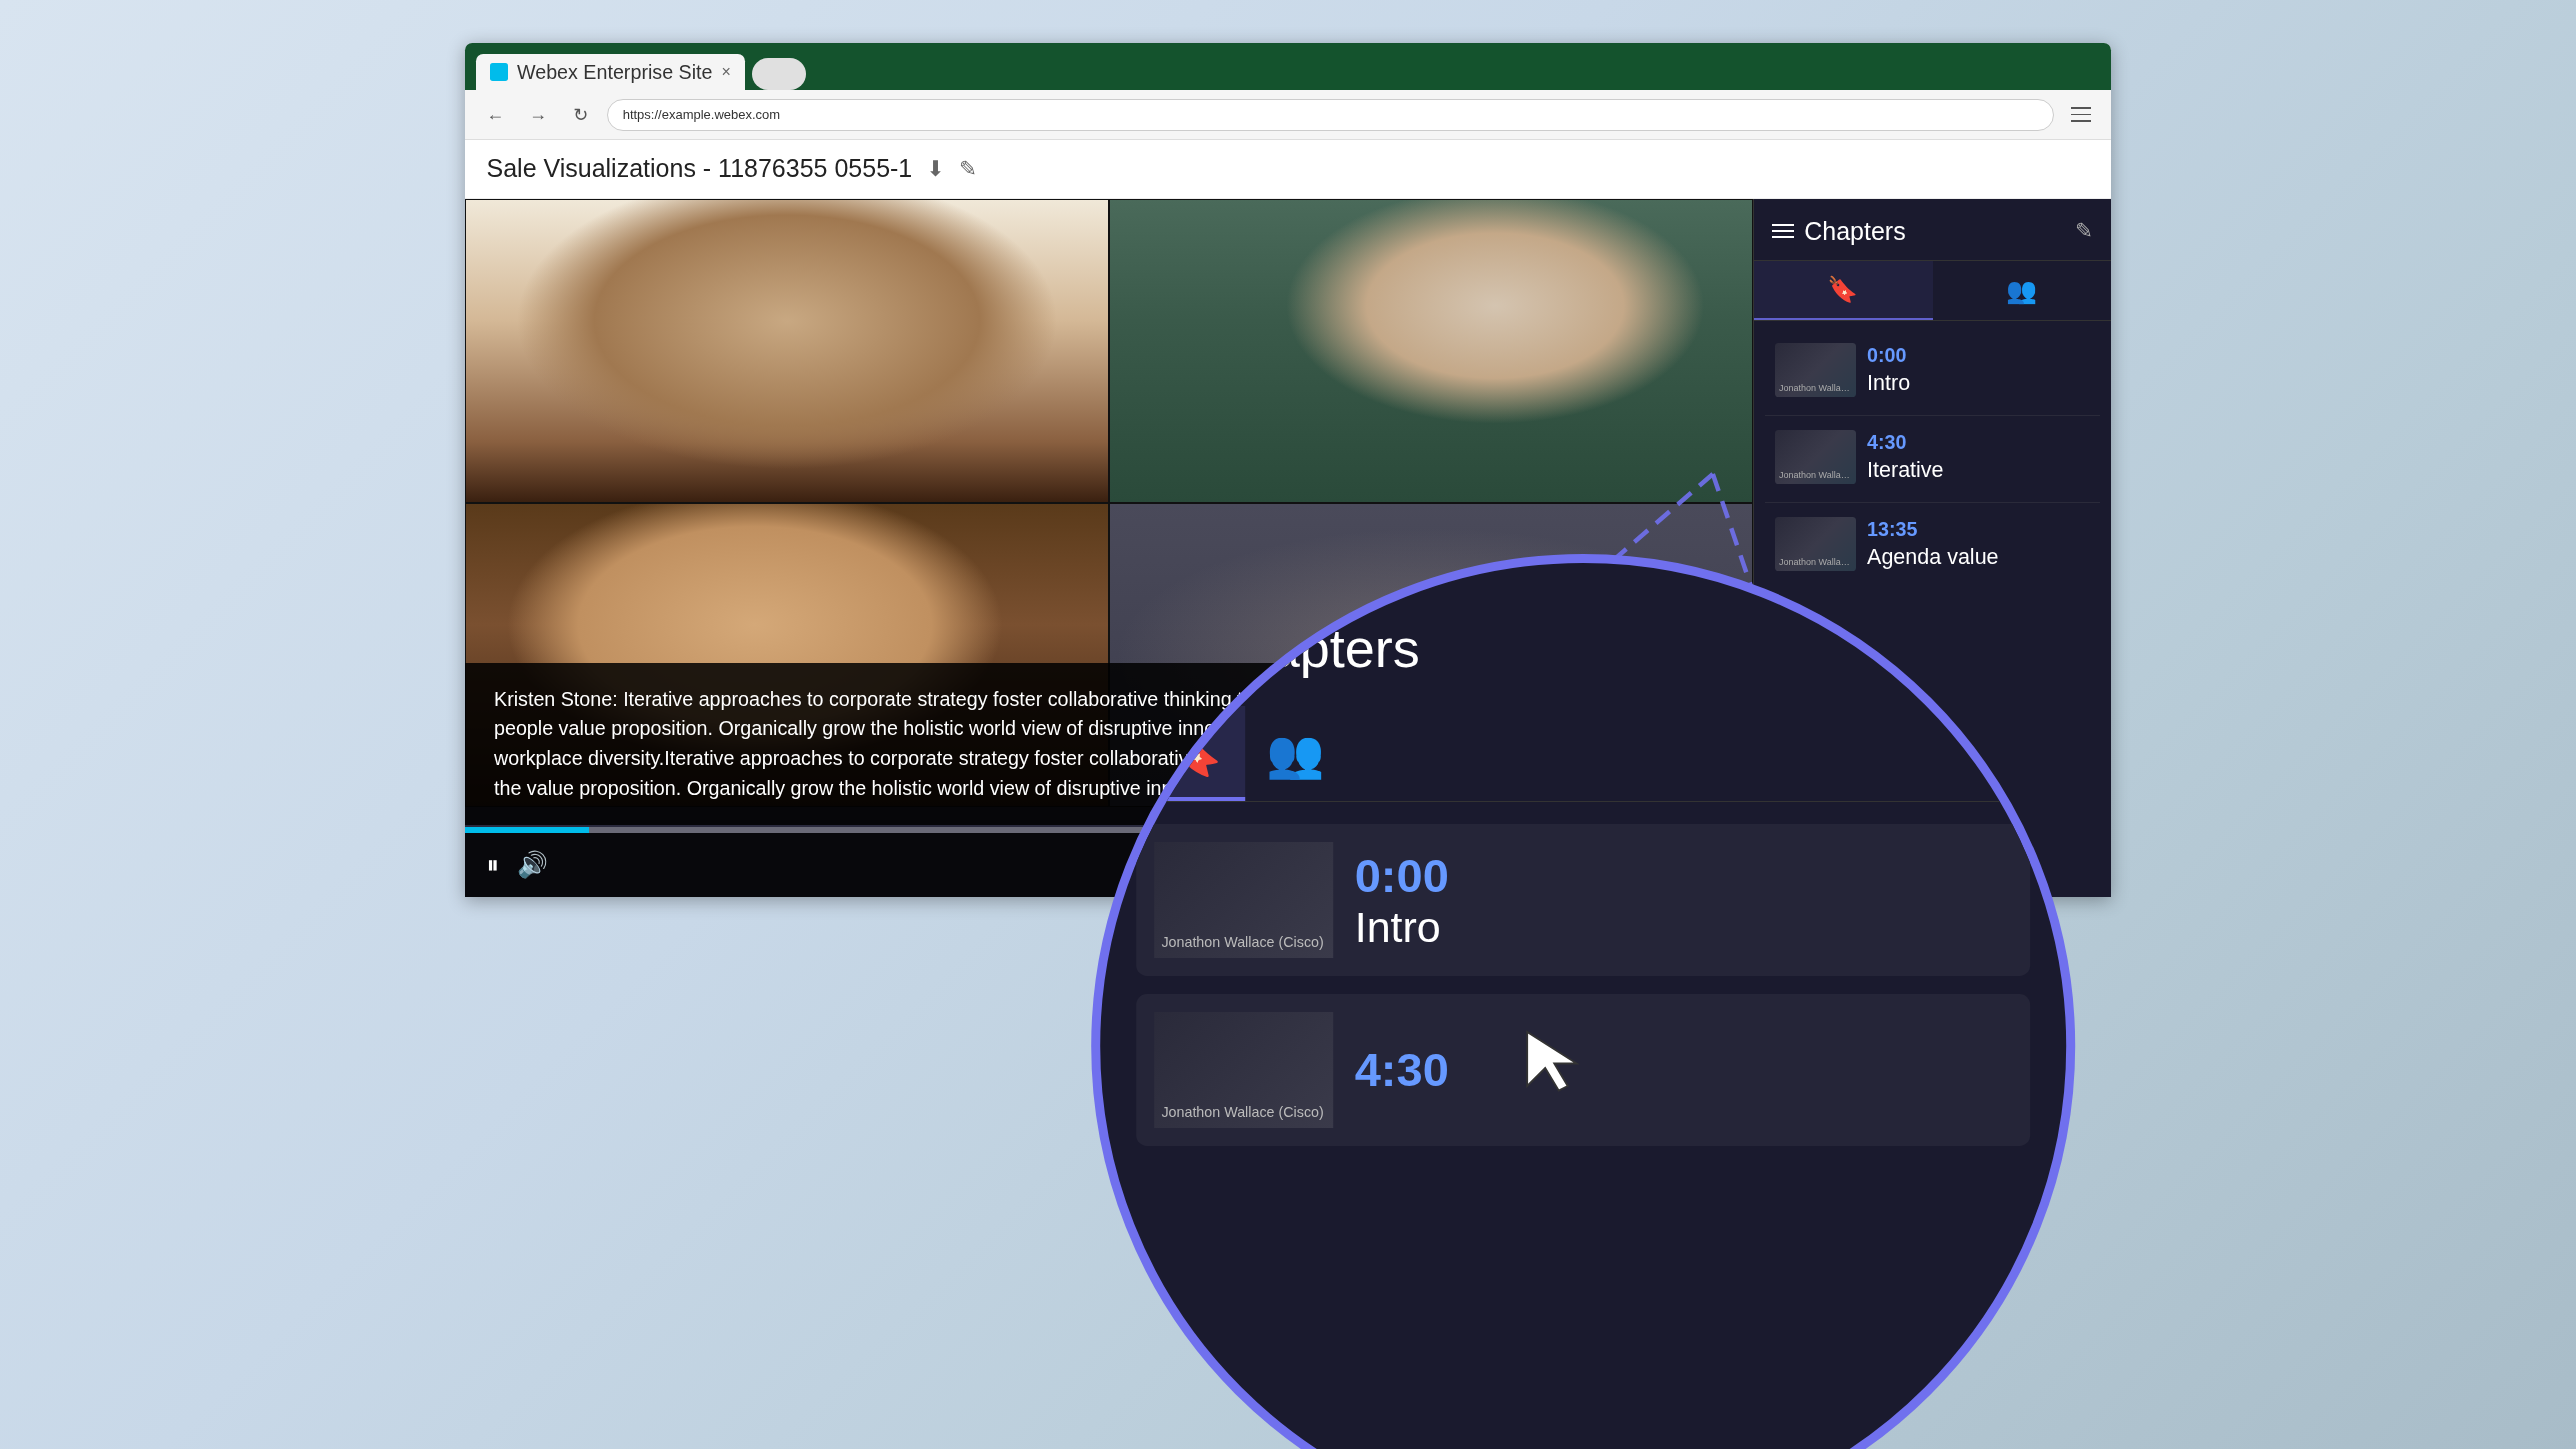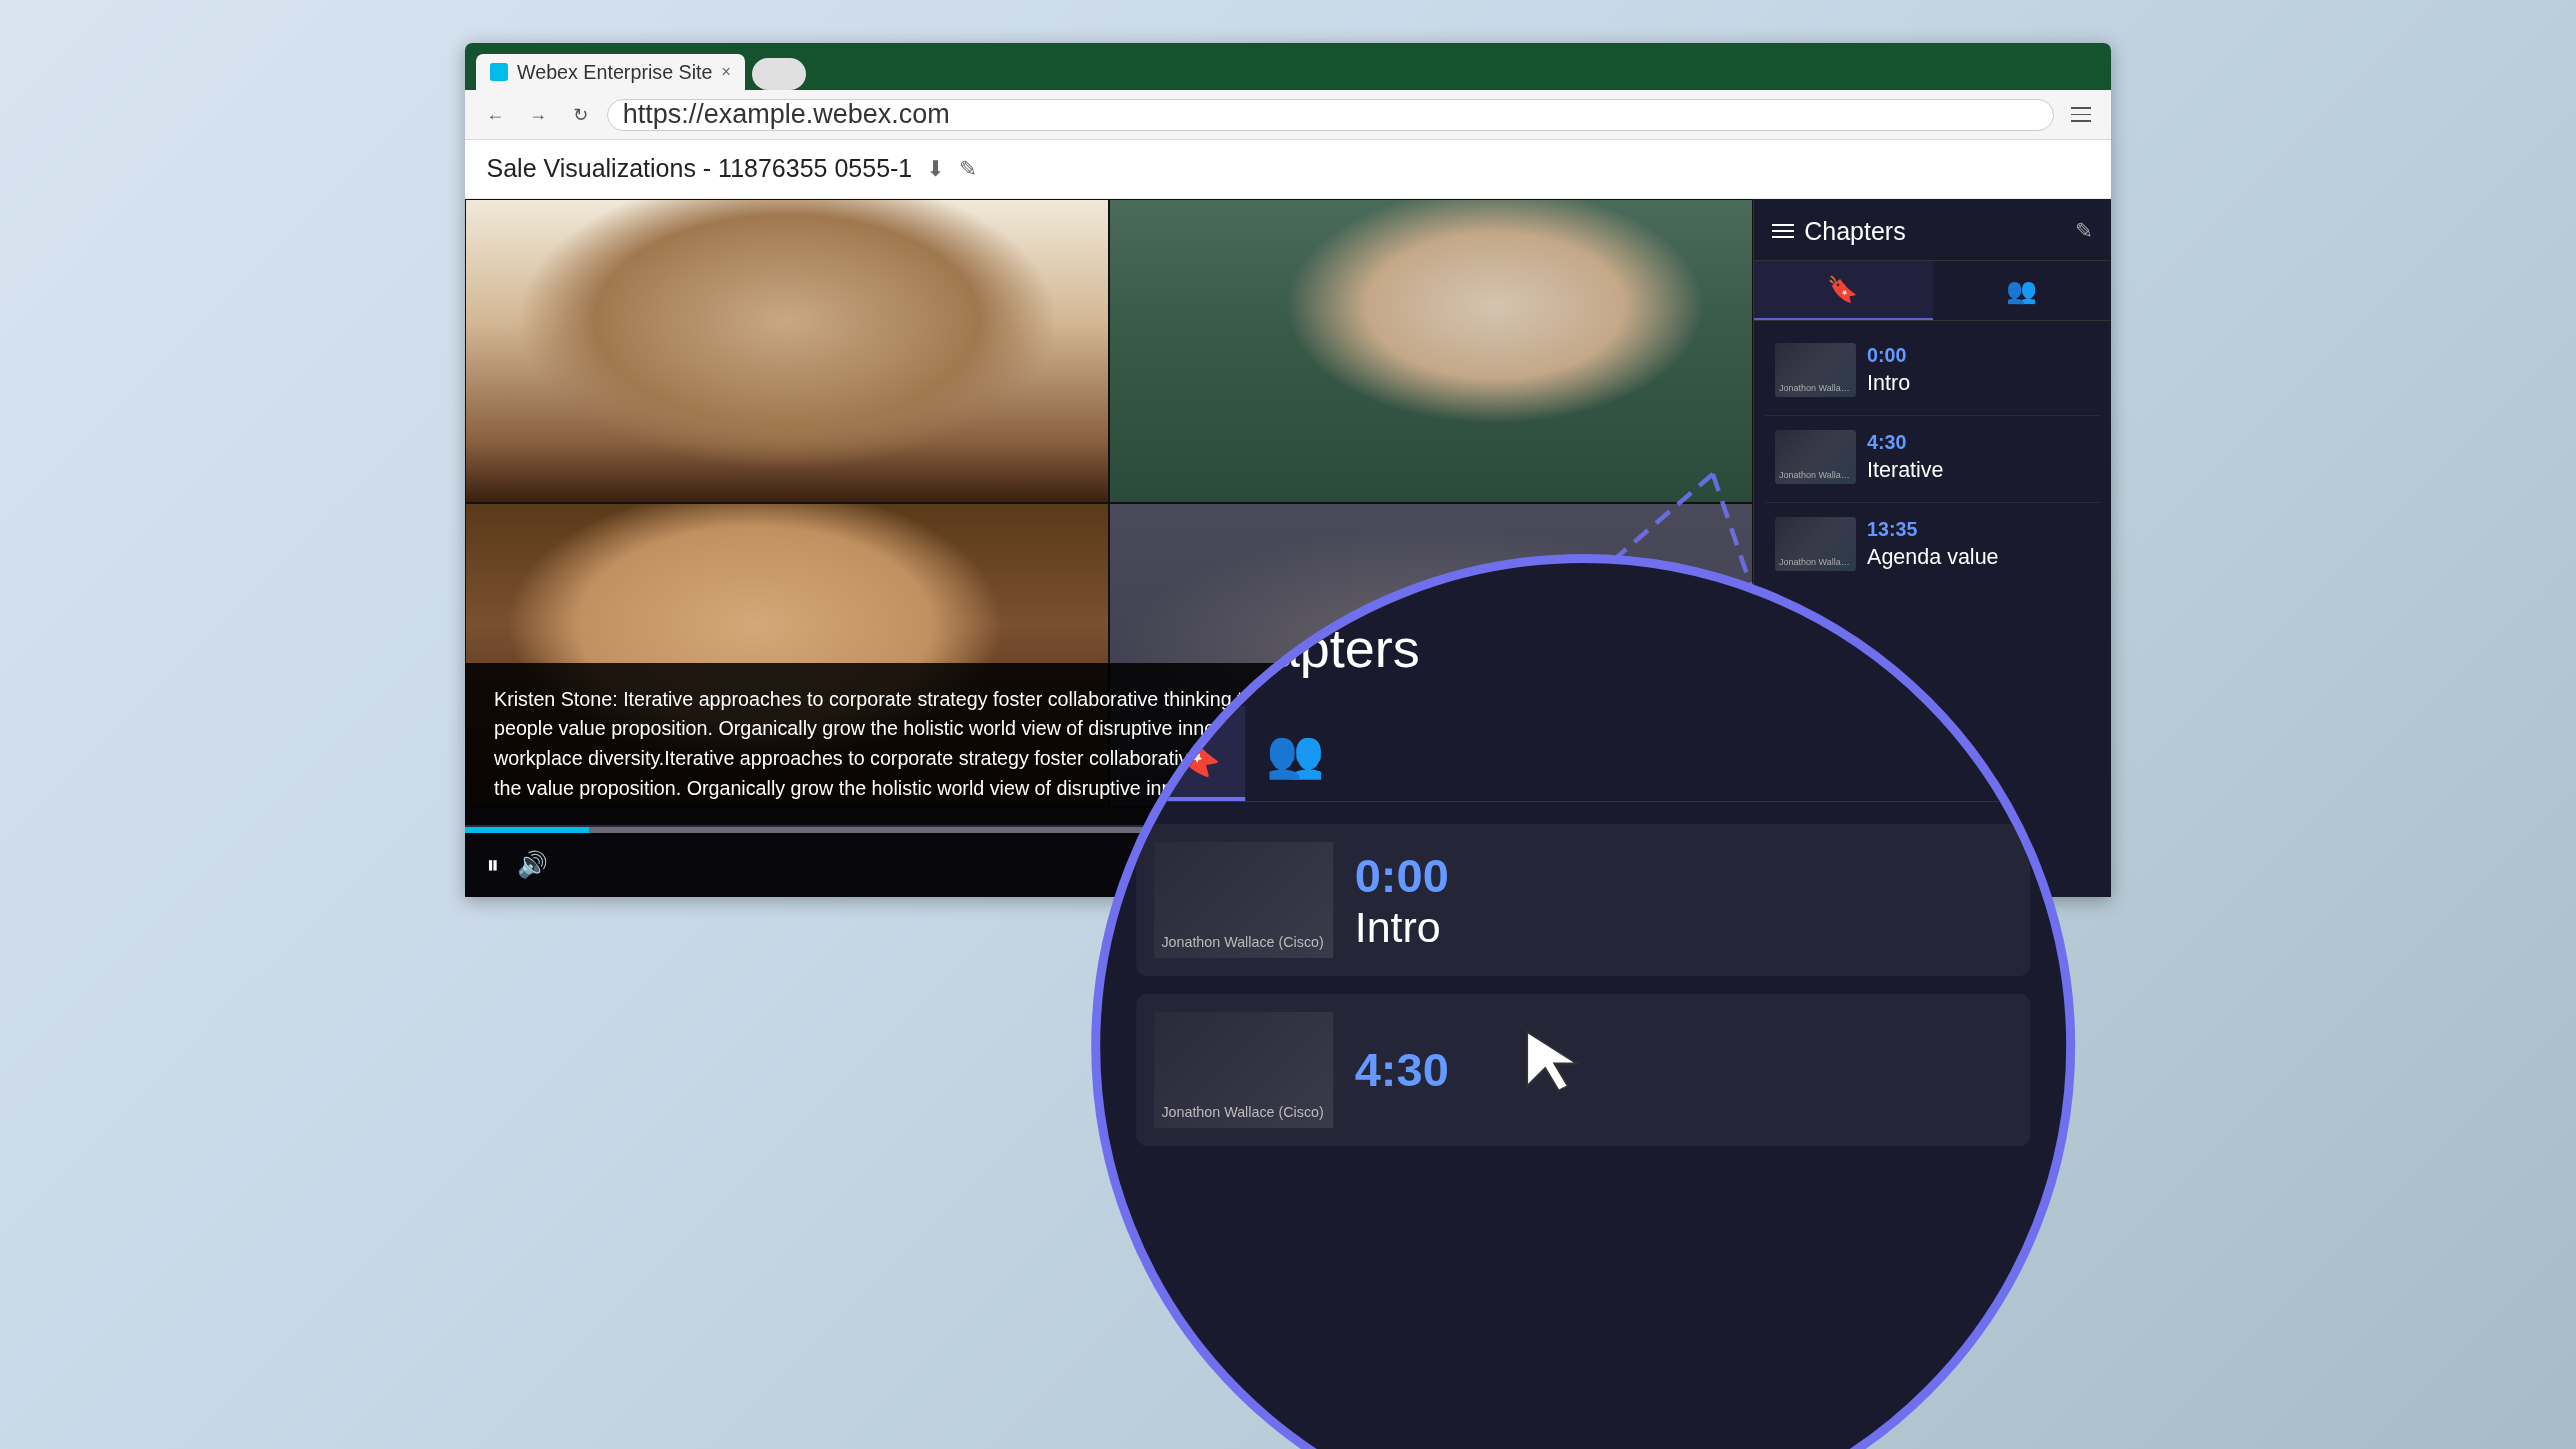--- a/index.html
+++ b/index.html
@@ -486,21 +486,21 @@
       <span class="tab-close">×</span>
     </div>
     <div style="width:54px;height:32px;border-radius:16px;background:#e0e0e0;margin-left:7.2px;"></div>
   </div>
 
   <div class="browser-toolbar">
     <button class="nav-btn">←</button>
     <button class="nav-btn">→</button>
     <button class="nav-btn">↻</button>
     <div class="address-bar">
-      <span style="font-size:27px;color:#333;">https://example.webex.com</span>
+      <span style="font-size:13px;color:#333;">https://example.webex.com</span>
     </div>
     <div class="menu-btn">
       <div class="menu-line"></div>
       <div class="menu-line"></div>
       <div class="menu-line"></div>
     </div>
   </div>
 
   <div class="page-header">
     <span class="page-title">Sale Visualizations - 11876355 0555-1</span>

